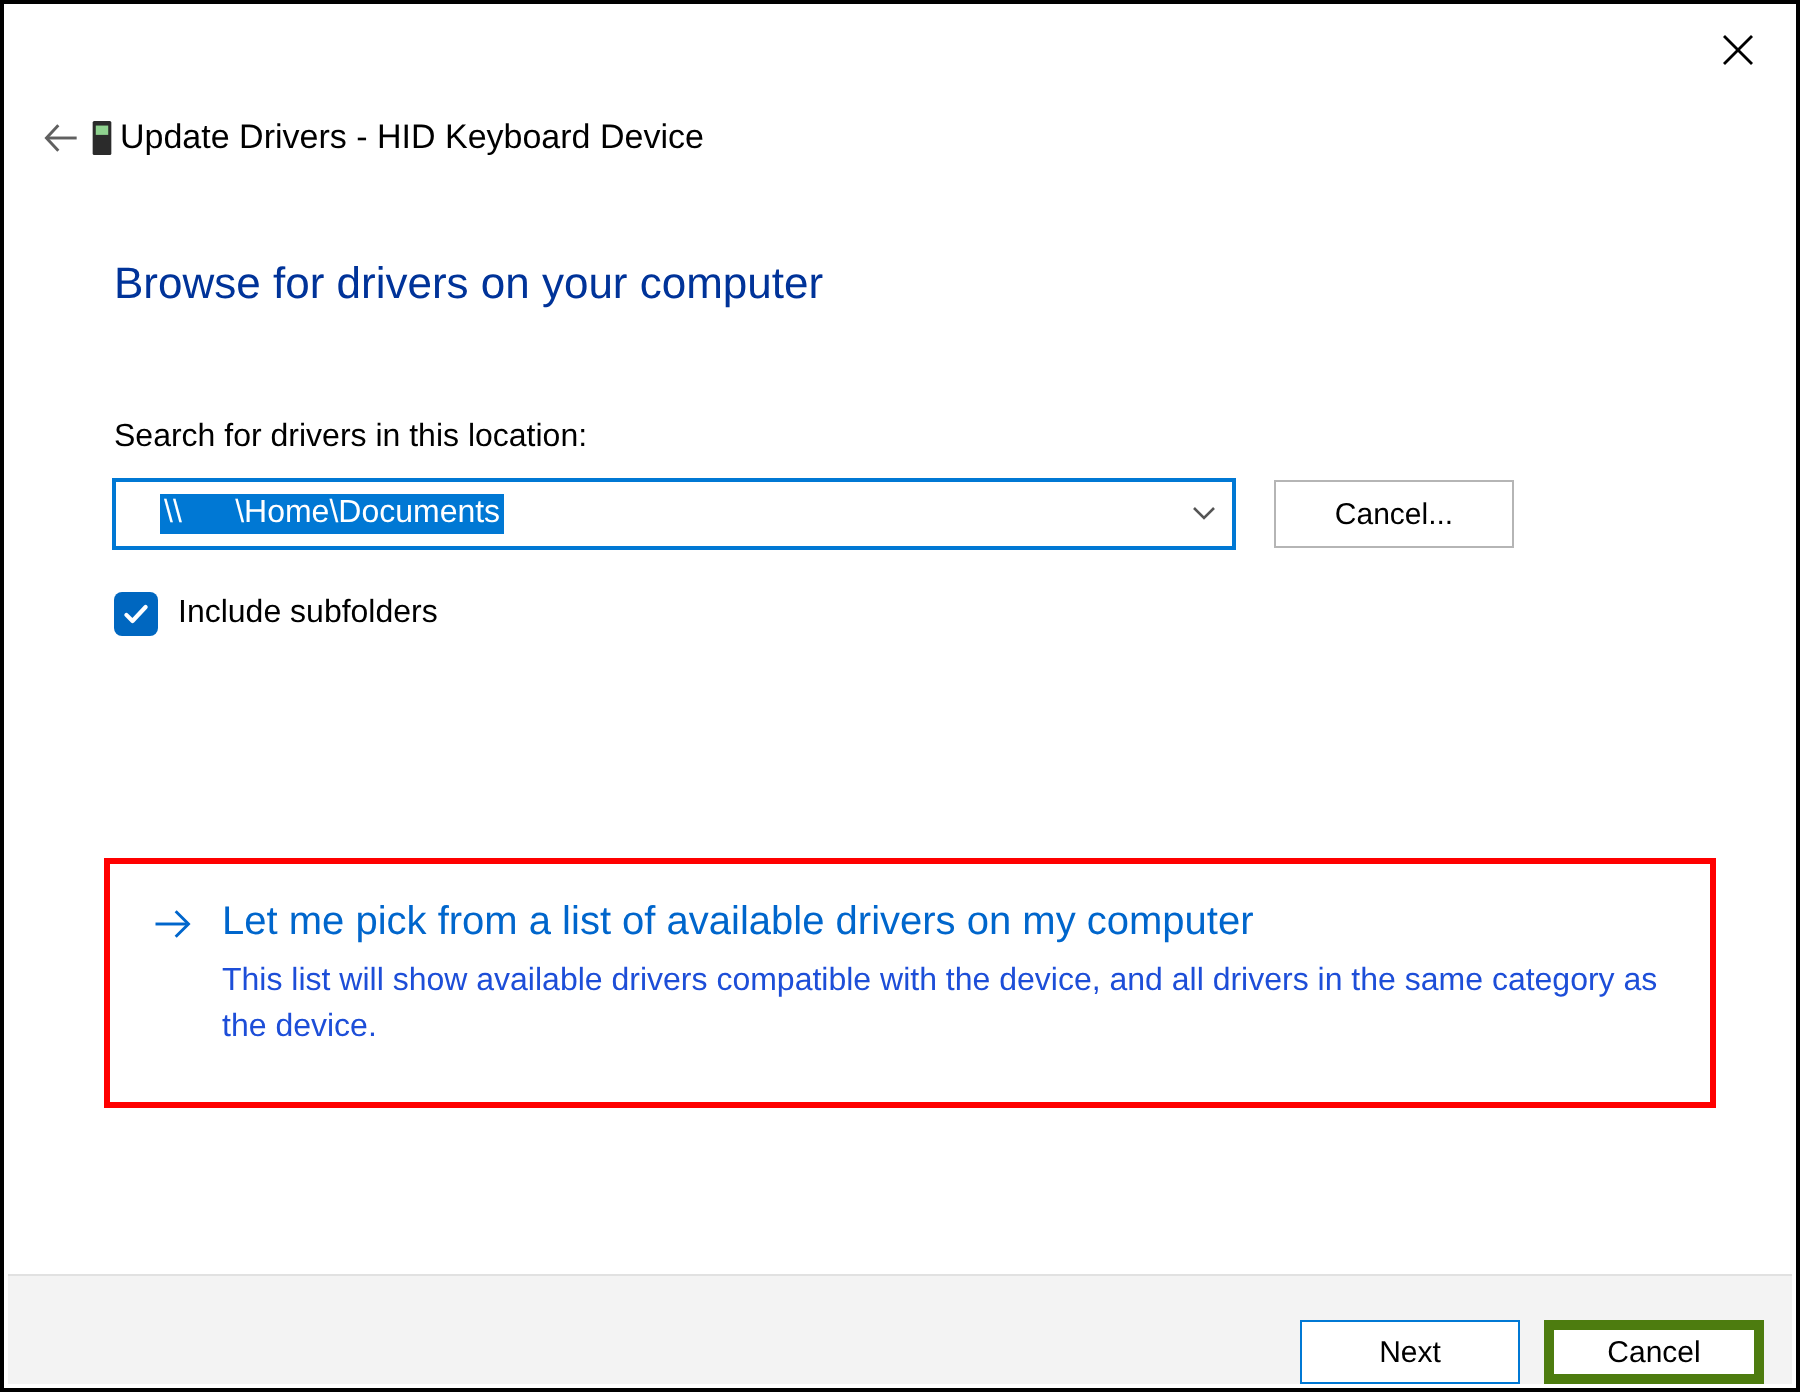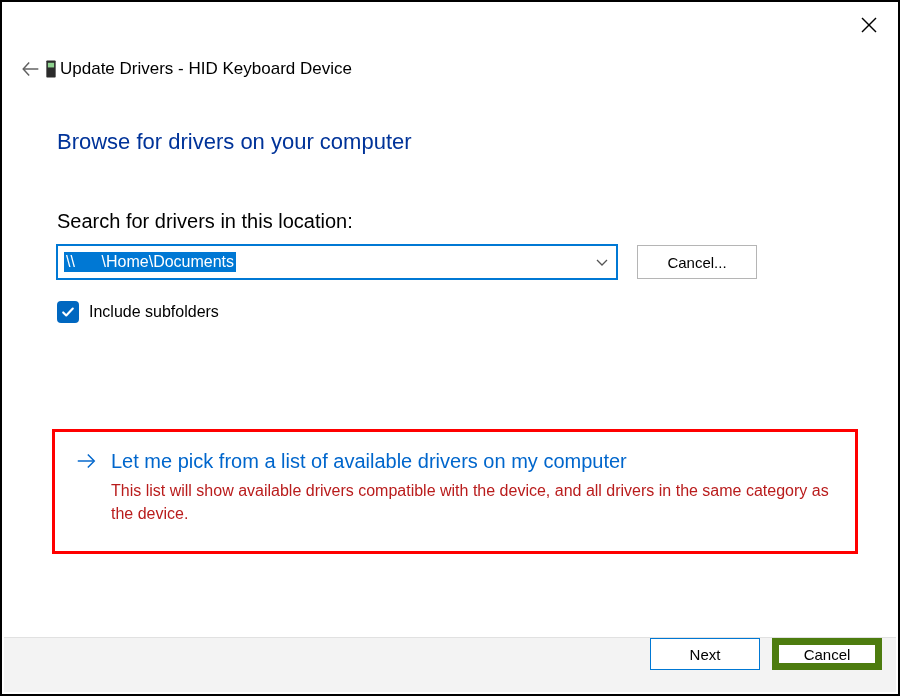--- a/index.html
+++ b/index.html
@@ -59,35 +59,35 @@
     left: 55px;
     right: 40px;
   }
   .page-heading {
     color: #003399;
     font-size: 22px;
     font-weight: 400;
     margin-bottom: 55px;
   }
   .field-label {
-    font-size: 20px;
+    font-size: 16px;
     margin-bottom: 12px;
   }
   .path-row {
     display: flex;
     align-items: center;
     gap: 20px;
     margin-bottom: 22px;
   }
   .combo {
     width: 560px;
     height: 34px;
     border: 1px solid #0078d4;
     outline: 1px solid #0078d4;
-    padding: 0 28px 0 6px;
+    padding: 0 28px 0 22px;
     position: relative;
     display: flex;
     align-items: center;
     font-size: 16px;
     background: #fff;
   }
   .combo-sel {
     background: #0078d4;
     color: #fff;
     padding: 1px 2px;
@@ -129,58 +129,58 @@
     top: 427px;
     left: 50px;
     width: 806px;
     height: 125px;
     border: 3px solid #ff0000;
     padding: 18px 20px 10px 20px;
     cursor: pointer;
   }
   .opt-head {
     display: flex;
-    align-items: flex-start;
+    align-items: flex-end;
     gap: 14px;
     color: #0066cc;
     font-size: 20px;
   }
   .opt-arrow {
     width: 22px;
     height: 22px;
     display: flex;
     align-items: center;
     justify-content: center;
   }
   .opt-desc {
     margin-left: 36px;
     margin-top: 6px;
-    color: #b91c1c;
+    color: #1d4ed8;
     font-size: 16px;
     line-height: 1.45;
     max-width: 720px;
   }
   .footer {
     position: absolute;
     left: 2px;
     right: 2px;
     bottom: 2px;
     height: 55px;
     background: #f3f3f3;
     border-top: 1px solid #e1e1e1;
     display: flex;
-    align-items: flex-start;
+    align-items: flex-end;
     justify-content: flex-end;
     padding-right: 14px;
     gap: 12px;
   }
   .footer button {
     width: 110px;
     height: 32px;
-    border: 7px solid #4d7c0f;
+    border: 5px solid #4d7c0f;
     background: #fff;
     font-size: 15px;
     cursor: pointer;
   }
   .footer button.primary {
     border: 1.5px solid #0078d4;
   }
 </style>
 </head>
 <body>

